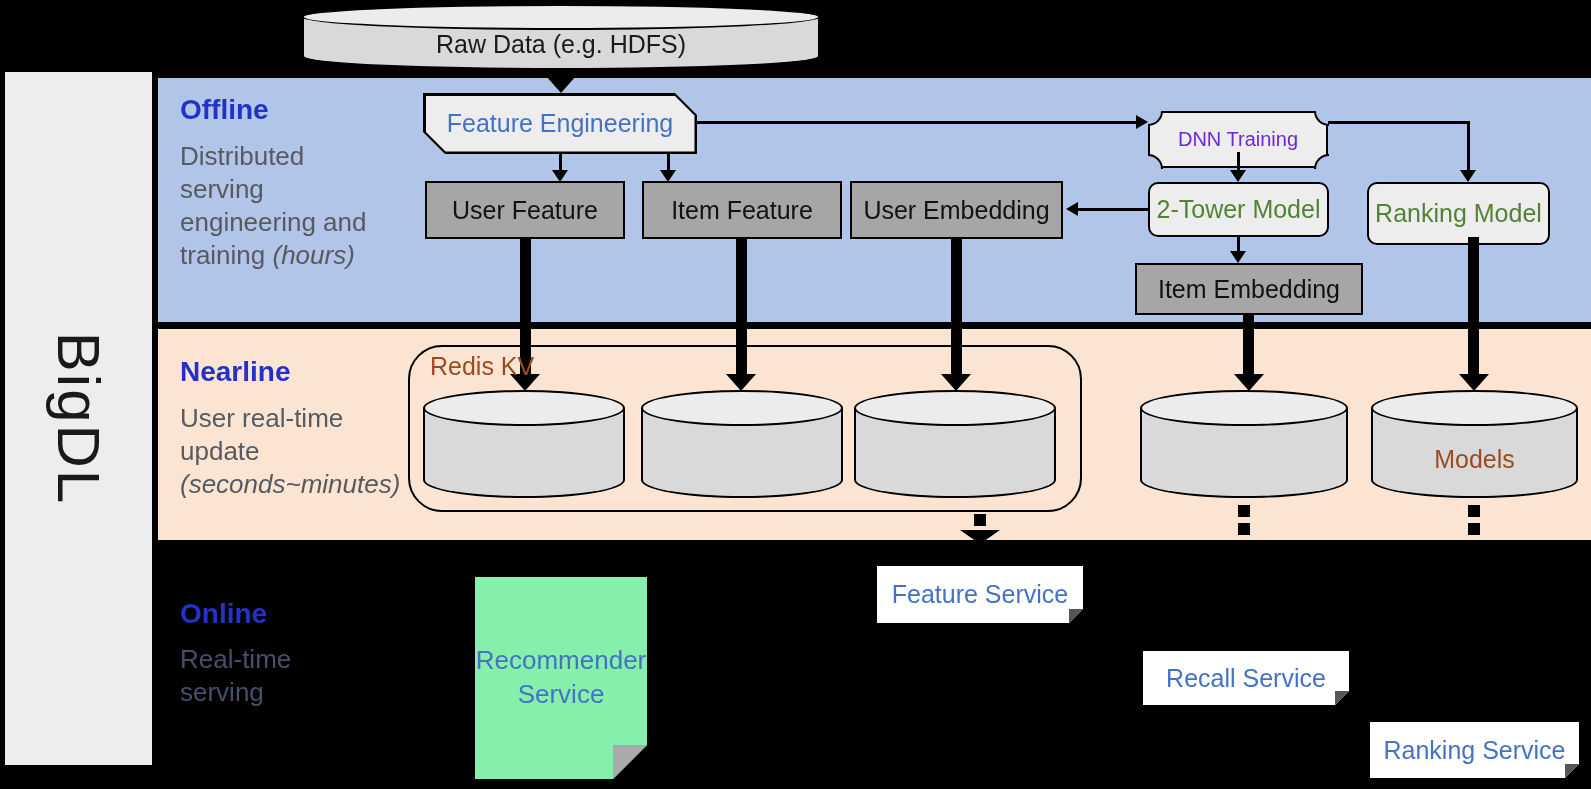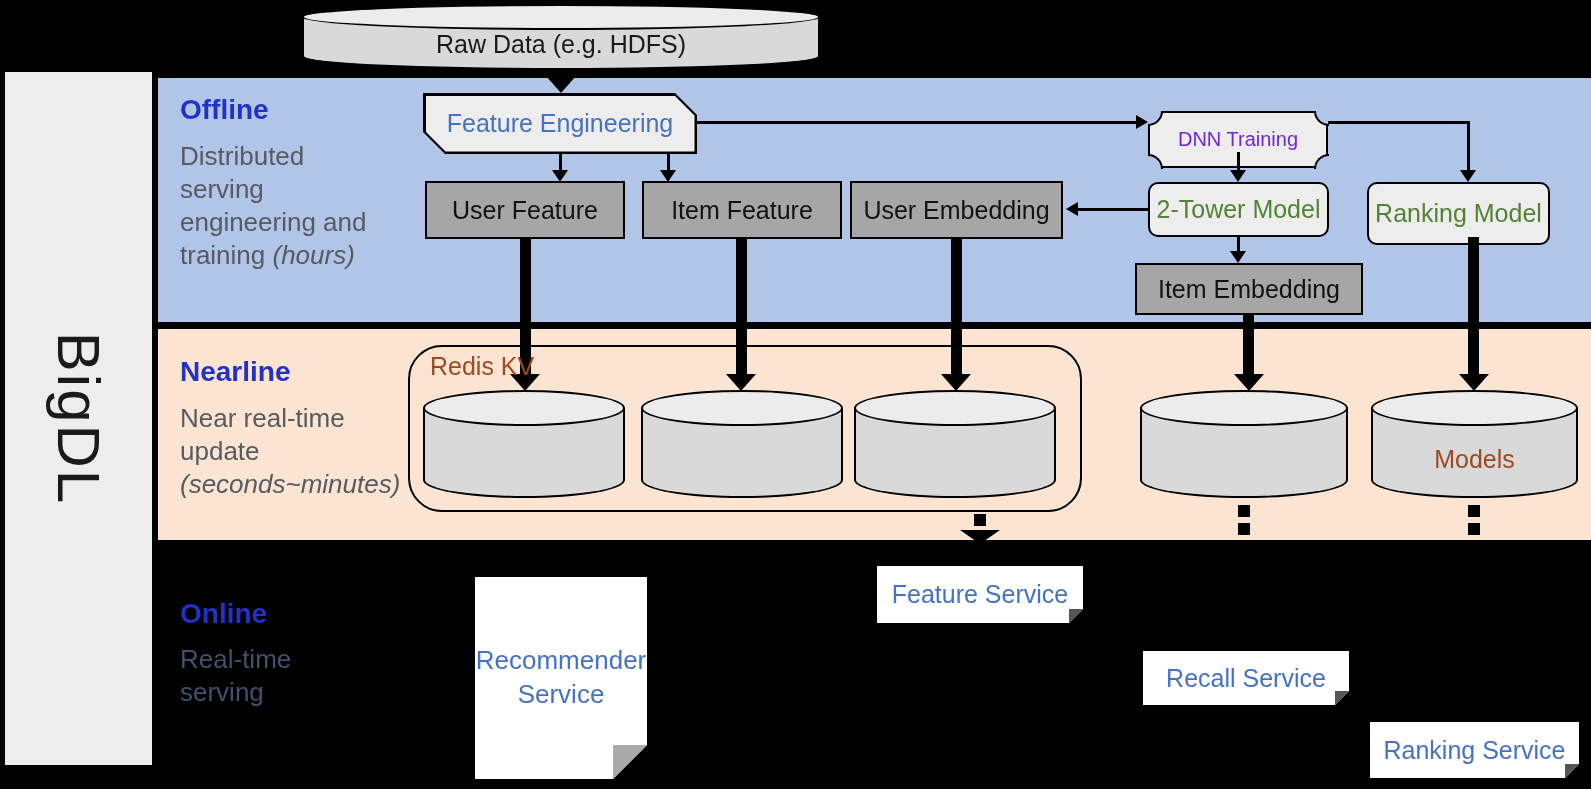--- a/index.html
+++ b/index.html
@@ -61,21 +61,21 @@
   .hd-left  { width:0; height:0; border-top:7px solid transparent; border-bottom:7px solid transparent; border-right:12px solid #000; }
   .hd-down  { width:0; height:0; border-left:8px solid transparent; border-right:8px solid transparent; border-top:12px solid #000; }
 
   
   .tk-v { width:11px; background:#000; }
   .tk-head { width:0; height:0; border-left:15px solid transparent; border-right:15px solid transparent; border-top:17px solid #000; }
   .dash-sq { width:12px; height:12px; background:#000; }
   .dash-head { width:0; height:0; border-left:20px solid transparent; border-right:20px solid transparent; border-top:14px solid #000; }
 
   
-  .doc { background:#ffffff; color:#4472c4; font-size:26px; text-align:center; line-height:1.3;
+  .doc { background:#86efac; color:#4472c4; font-size:26px; text-align:center; line-height:1.3;
     clip-path:polygon(0 0, 100% 0, 100% calc(100% - 34px), calc(100% - 34px) 100%, 0 100%);
     display:flex; align-items:center; justify-content:center; }
   .doc-fold { position:absolute; width:0; height:0; border-right:34px solid transparent; border-top:34px solid #aaaaaa; }
   .service-box { background:#fff; color:#4472c4; font-size:25px;
     clip-path:polygon(0 0, 100% 0, 100% calc(100% - 14px), calc(100% - 14px) 100%, 0 100%);
     display:flex; align-items:center; justify-content:center; }
   .svc-fold { position:absolute; width:0; height:0; border-right:14px solid transparent; border-top:14px solid #555; }
 </style>
 </head>
 <body>
@@ -166,21 +166,21 @@
   <div class="abs tk-head" style="left:726px; top:374px;"></div>
   <div class="abs tk-v" style="left:951px; top:239px; height:137px;"></div>
   <div class="abs tk-head" style="left:941px; top:374px;"></div>
   <div class="abs tk-v" style="left:1243px; top:315px; height:61px;"></div>
   <div class="abs tk-head" style="left:1234px; top:374px;"></div>
   <div class="abs tk-v" style="left:1468px; top:237px; height:139px;"></div>
   <div class="abs tk-head" style="left:1459px; top:374px;"></div>
 
   <div class="abs sec-title" style="left:180px; top:356px;">Nearline</div>
   <div class="abs sec-desc" style="left:180px; top:402px; width:270px;">
-    <div>Near real-time</div>
+    <div>User real-time</div>
     <div>update</div>
     <div class="it">(seconds~minutes)</div>
   </div>
 
   <div class="abs redis-box" style="left:408px; top:345px; width:674px; height:167px;"></div>
   <div class="abs redis-label" style="left:430px; top:352px;">Redis KV</div>
 
   <div class="abs" style="left:423px; top:390px; width:202px; height:108px;">
     <div class="cyl-top" style="height:36px;"></div>
     <div class="cyl-body" style="top:18px; border-radius:0 0 101px 101px / 0 0 18px 18px;"></div>

